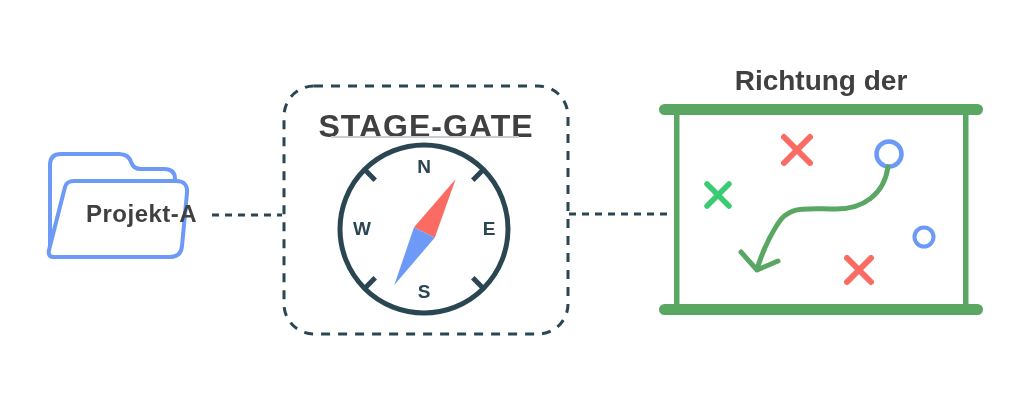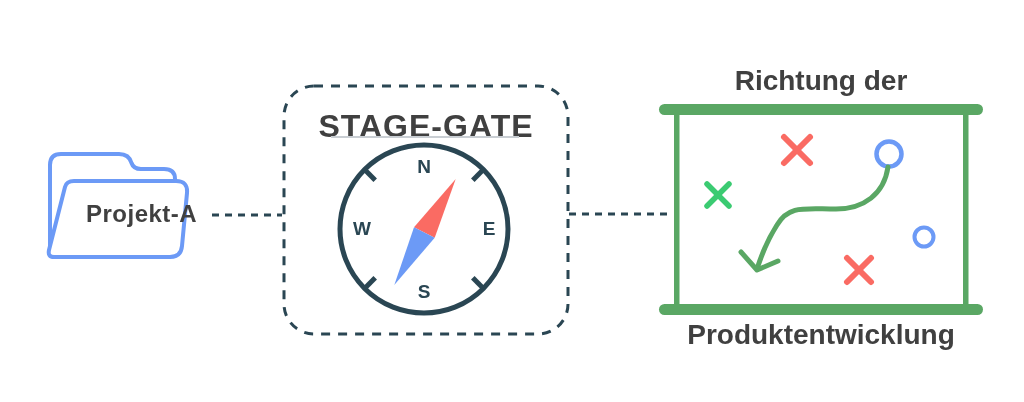--- a/index.html
+++ b/index.html
@@ -115,15 +115,14 @@
 
   <div class="txt stage-title">STAGE-GATE</div>
   <div class="stage-underline"></div>
 
   <div class="compass-letter cl-n">N</div>
   <div class="compass-letter cl-e">E</div>
   <div class="compass-letter cl-s">S</div>
   <div class="compass-letter cl-w">W</div>
 
   <div class="txt caption-top">Richtung der</div>
-  <div class="txt caption-bottom">Produktentwicklung</div>
 
 </div>
 
 </body></html>

